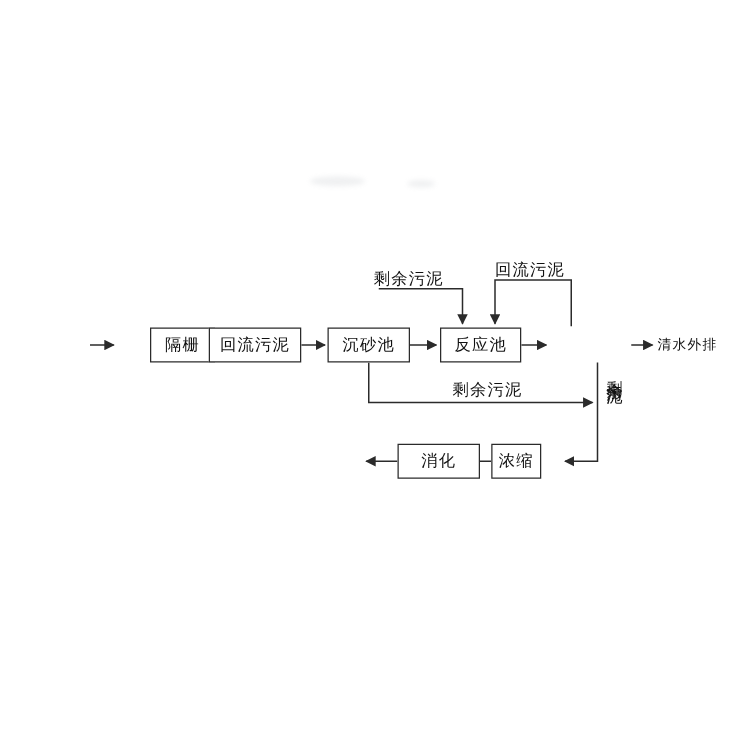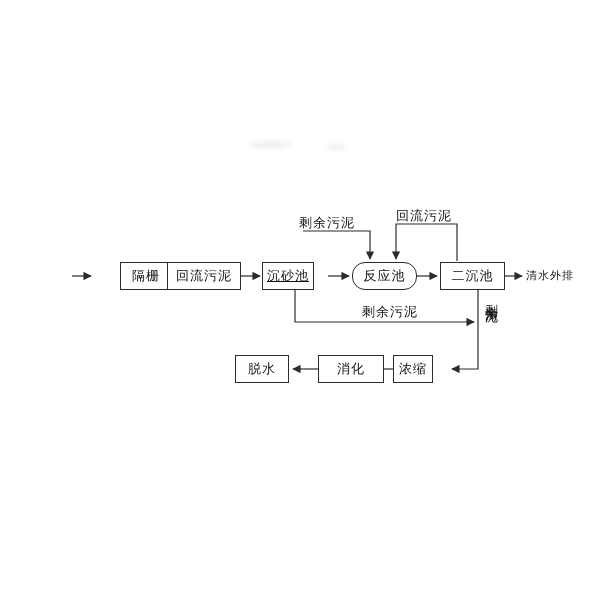--- a/index.html
+++ b/index.html
@@ -83,29 +83,27 @@
       <polyline points="393,369 376,369" marker-end="url(#arr)"></polyline>
       <polyline points="318,369 293,369" marker-end="url(#arr)"></polyline>
     </g>
   </svg>
 
   <div class="smudge" style="left:248px;top:141px;width:44px;height:8px;"></div>
   <div class="smudge" style="left:326px;top:144px;width:22px;height:6px;"></div>
 
   <div class="box" style="left:94px;top:262px;width:52px;margin-left:26px;">隔栅</div>
   <div class="box" style="left:167px;top:262px;width:74px;">回流污泥</div>
-  <div class="box" style="left:262px;top:262px;width:52px;text-decoration:underline;">沉砂池</div>
-  <div class="box" style="left:352px;top:262px;width:65px;border-radius:13px;">反应池</div>
-  <div class="box" style="left:440px;top:262px;width:65px;">二沉池</div>
+  <div class="box" style="left:262px;top:262px;width:66px;">沉砂池</div>
+  <div class="box" style="left:352px;top:262px;width:65px;">反应池</div>
 
   <div class="lbl lbl-big" style="left:526px;top:268px;">清水外排</div>
 
   <div class="lbl" style="left:299px;top:214px;">剩余污泥</div>
   <div class="lbl" style="left:396px;top:207px;">回流污泥</div>
 
   <div class="lbl" style="left:362px;top:303px;">剩余污泥</div>
   <div class="lbl-v" style="left:482px;top:294px;">剩余污泥</div>
 
   <div class="box" style="left:393px;top:355px;width:40px;">浓缩</div>
   <div class="box" style="left:318px;top:355px;width:66px;">消化</div>
-  <div class="box" style="left:235px;top:355px;width:54px;">脱水</div>
 
 </div>
 
 </body></html>

